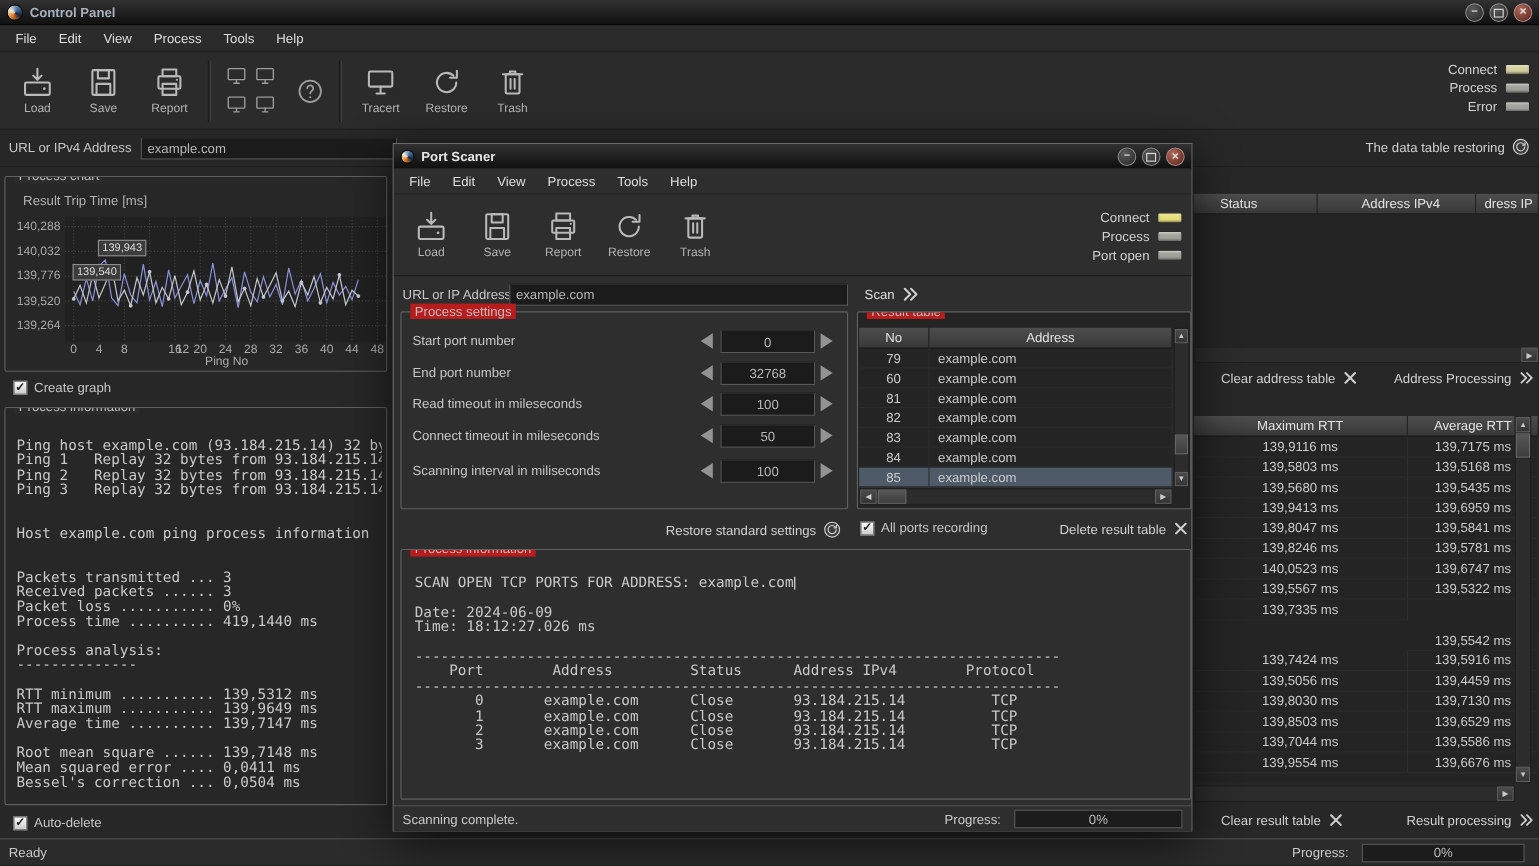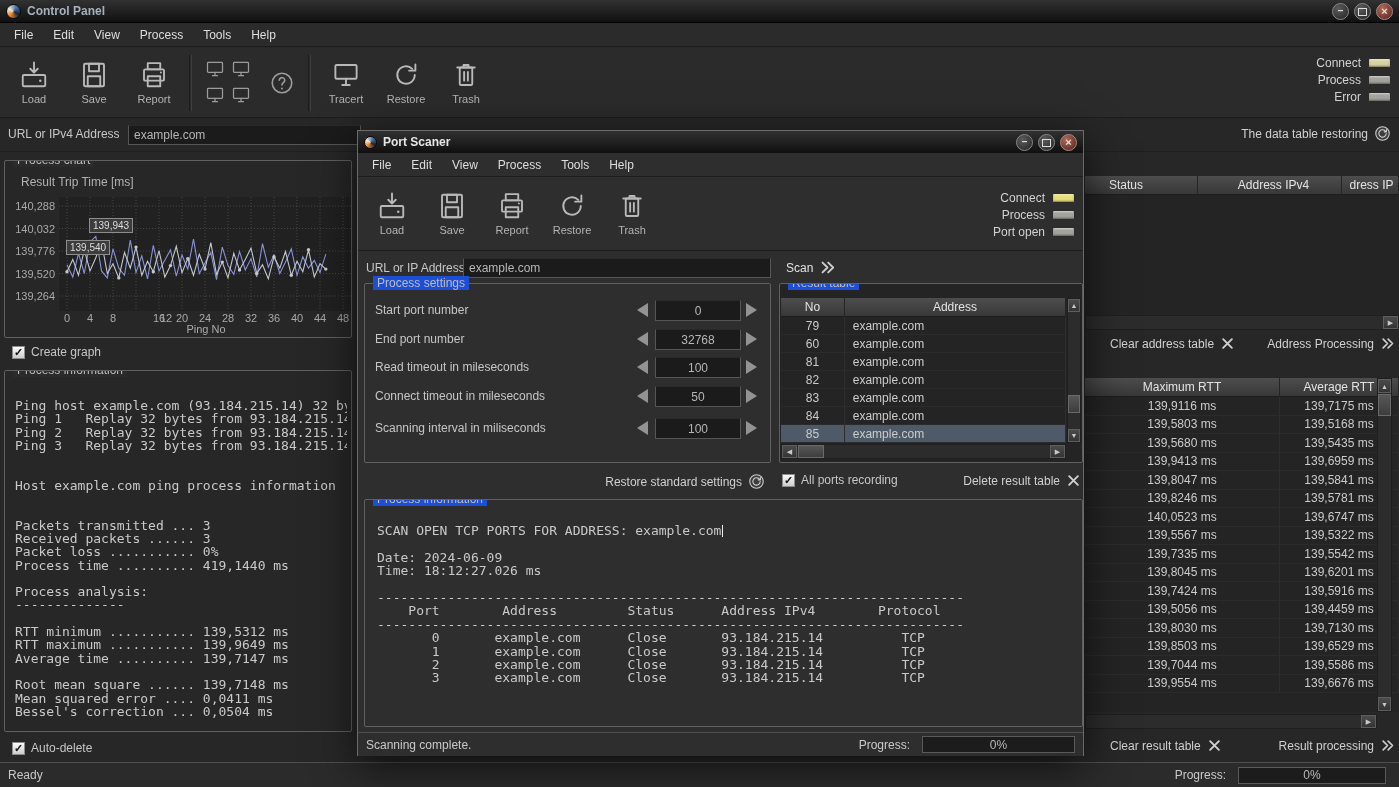--- a/index.html
+++ b/index.html
@@ -26,21 +26,21 @@
   .indrow{position:absolute;right:8px;display:flex;align-items:center;gap:7px;font-size:12px;color:#d2d2d2}
   .led{width:23px;height:10px;border-radius:2px;border:1px solid #2a2a2a;box-shadow:inset 0 1px 2px rgba(255,255,255,.55),inset 0 -1px 2px rgba(0,0,0,.45)}
   .ic28{width:30px;height:30px;display:block}
   .ic16{width:17px;height:17px;display:block}
   .ic14{width:15px;height:15px;display:block}
   .ici svg{width:100%;height:100%}
   
   .text-input{background:#1b1b1b;border:1px solid #565656;border-top-color:#2a2a2a;color:#b6b6b6;height:20px;padding:0 5px;font-size:12px;font-family:"Liberation Sans",sans-serif}
   .group{position:absolute;border:1px solid #606060;border-radius:2px}
   .gtitle{position:absolute;top:-8px;left:8px;background:#2b2b2b;padding:0 4px;font-size:12px;color:#bdbdbd}
-  .ps .gtitle{background:#1d4ed8}
+  .ps .gtitle{background:#b91c1c}
   .cb{width:13px;height:13px;background:linear-gradient(#fbfbfb,#cccccc);border:1px solid #8c8c8c;display:inline-flex;align-items:center;justify-content:center;flex:0 0 auto}
   .cb::after{content:"✓";font-size:11px;font-weight:bold;color:#161616;line-height:1}
   .hrow{display:flex;align-items:center;gap:6px}
   .progress{background:#1c1c1c;border:1px solid #5a5a5a;color:#b9b9b9;display:flex;align-items:center;justify-content:center;font-size:12px;height:17px}
   .statusbar{position:absolute;left:0;right:0;border-top:1px solid #4f4f4f;background:#2b2b2b;display:flex;align-items:center;padding:0 8px;color:#c9c9c9}
   
   .tbl{background:#242424;overflow:hidden}
   .thead{display:flex}
   .thc{background:linear-gradient(#4d4d4d,#383838);border-right:1px solid #252525;border-bottom:1px solid #1d1d1d;display:flex;align-items:center;justify-content:center;color:#e3e3e3;height:19px;overflow:hidden;white-space:nowrap}
   .trow{display:flex}
@@ -365,25 +365,21 @@
           <div class="trow">
             <div class="tdc" style="width: 195px; height: 18.5px;">140,0523 ms</div>
             <div class="tdc" style="width: 119px; height: 18.5px;">139,6747 ms</div>
           </div>
           <div class="trow">
             <div class="tdc" style="width: 195px; height: 18.5px;">139,5567 ms</div>
             <div class="tdc" style="width: 119px; height: 18.5px;">139,5322 ms</div>
           </div>
           <div class="trow">
             <div class="tdc" style="width: 195px; height: 18.5px;">139,7335 ms</div>
-            <div class="tdc" style="width: 119px; height: 18.5px;">139,5542 ms</div>
-          </div>
-          <div class="trow">
-            <div class="tdc" style="width: 195px; height: 18.5px;">139,8045 ms</div>
-            <div class="tdc" style="width: 119px; height: 18.5px;">139,6201 ms</div>
+            <div class="tdc" style="width: 119px; height: 18.5px; margin-top: 28px;">139,5542 ms</div>
           </div>
           <div class="trow">
             <div class="tdc" style="width: 195px; height: 18.5px;">139,7424 ms</div>
             <div class="tdc" style="width: 119px; height: 18.5px;">139,5916 ms</div>
           </div>
           <div class="trow">
             <div class="tdc" style="width: 195px; height: 18.5px;">139,5056 ms</div>
             <div class="tdc" style="width: 119px; height: 18.5px;">139,4459 ms</div>
           </div>
           <div class="trow">

